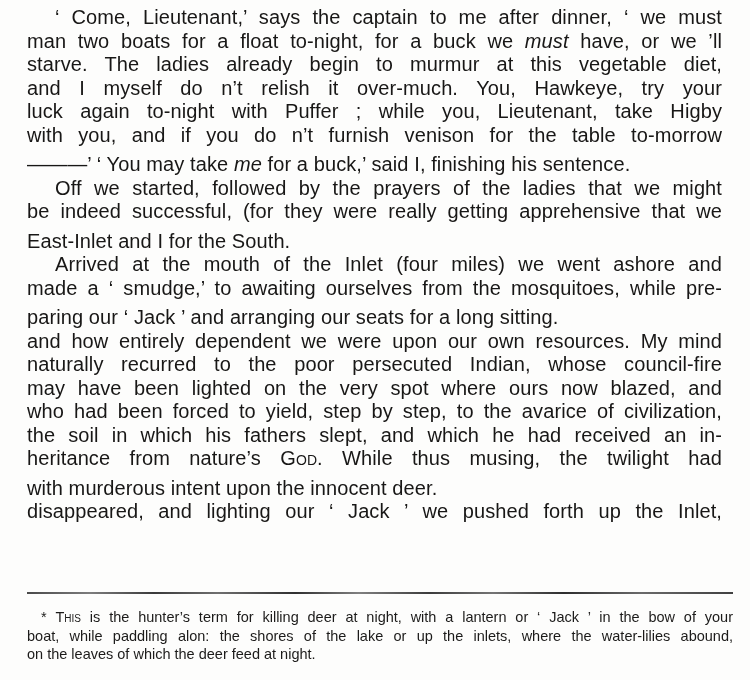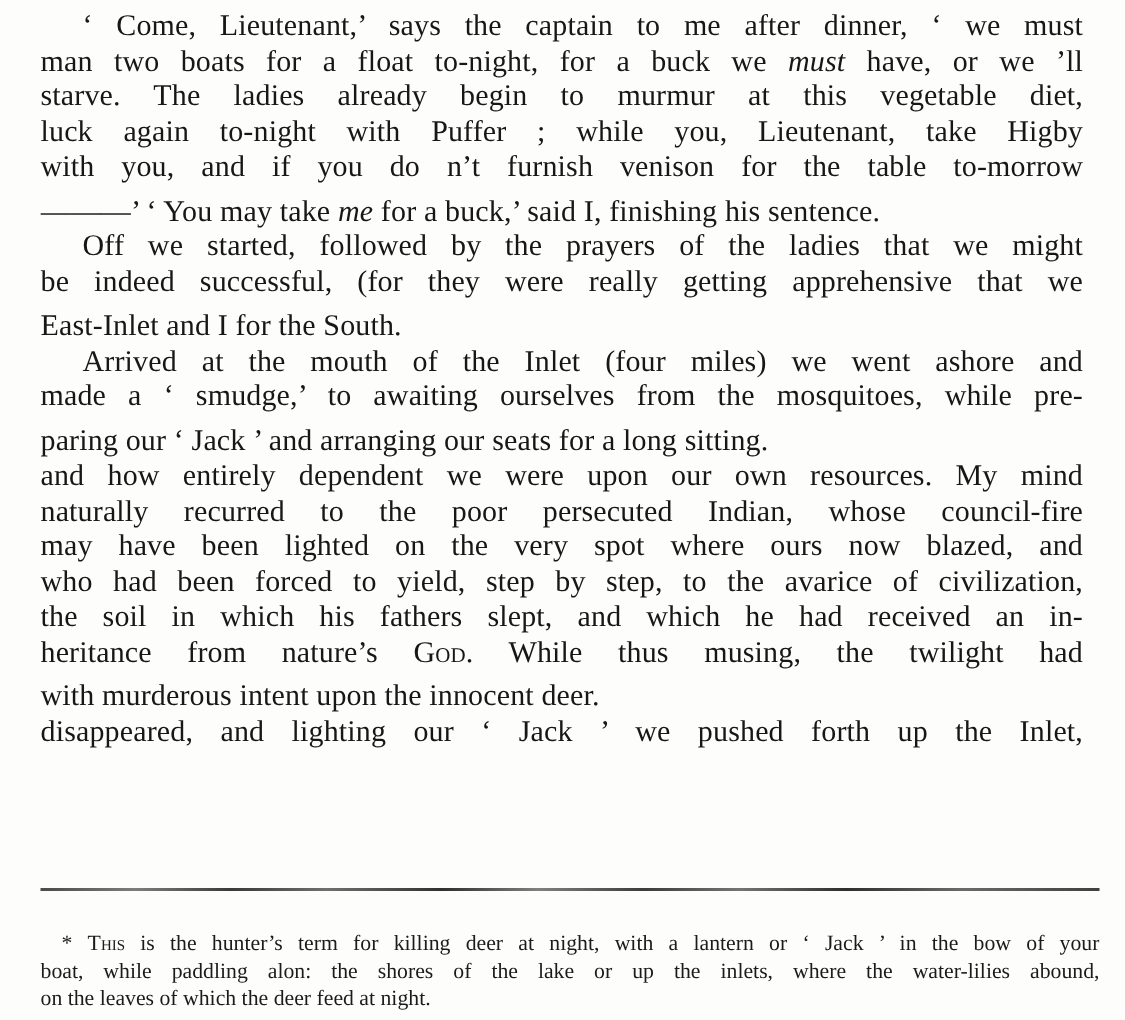--- a/index.html
+++ b/index.html
@@ -2,21 +2,21 @@
 <html><head>
 <meta charset="utf-8">
 <style>
   html, body { margin: 0; padding: 0; }
   .page {
     position: relative;
     width: 750px;
     height: 680px;
     background: #fdfdfc;
     overflow: hidden;
-    font-family: Liberation Serif, serif;
+    font-family: Liberation Sans, sans-serif;
     color: #181716;
   }
   .body-text {
     position: absolute;
     left: 27px;
     top: 6px;
     width: 695px;
   }
   .para { margin: 0; padding: 0; }
   .line {
@@ -52,32 +52,33 @@
   }
   .fline {
     height: 18.5px;
     line-height: 18.5px;
     font-size: 14.5px;
     text-align: justify;
     text-align-last: justify;
     white-space: nowrap;
     overflow: hidden;
   }
-  .fline.para-first { text-indent: 14px; margin-top: 12px; }
+  .fline.para-first { text-indent: 14px; }
   .fline.para-last  { text-align-last: left; white-space: normal; }
 </style>
 </head>
 <body>
 
 <div class="page">
   <div class="body-text" id="body-text">
       <div class="para">
         <div class="line para-first"><span>‘ Come, Lieutenant,’ says the captain to me after dinner, ‘ we must</span></div>
         <div class="line"><span>man two boats for a float to-night, for a buck we </span><span class="i">must</span><span> have, or we ’ll</span></div>
         <div class="line"><span>starve.  The ladies already begin to murmur at this vegetable diet,</span></div>
+        <div class="line"><span>and I myself do n’t relish it over-much.  You, Hawkeye, try your</span></div>
         <div class="line"><span>luck again to-night with Puffer ; while you, Lieutenant, take Higby</span></div>
         <div class="line"><span>with you, and if you do n’t furnish venison for the table to-morrow</span></div>
         <div class="line para-last"><span>———’  ‘ You may take </span><span class="i">me</span><span> for a buck,’ said I, finishing his sentence.</span></div>
       </div>
       <div class="para">
         <div class="line para-first"><span>Off we started, followed by the prayers of the ladies that we might</span></div>
         <div class="line"><span>be indeed successful, (for they were really getting apprehensive that we</span></div>
         <div class="line para-last"><span>East-Inlet and I for the South.</span></div>
       </div>
       <div class="para">

